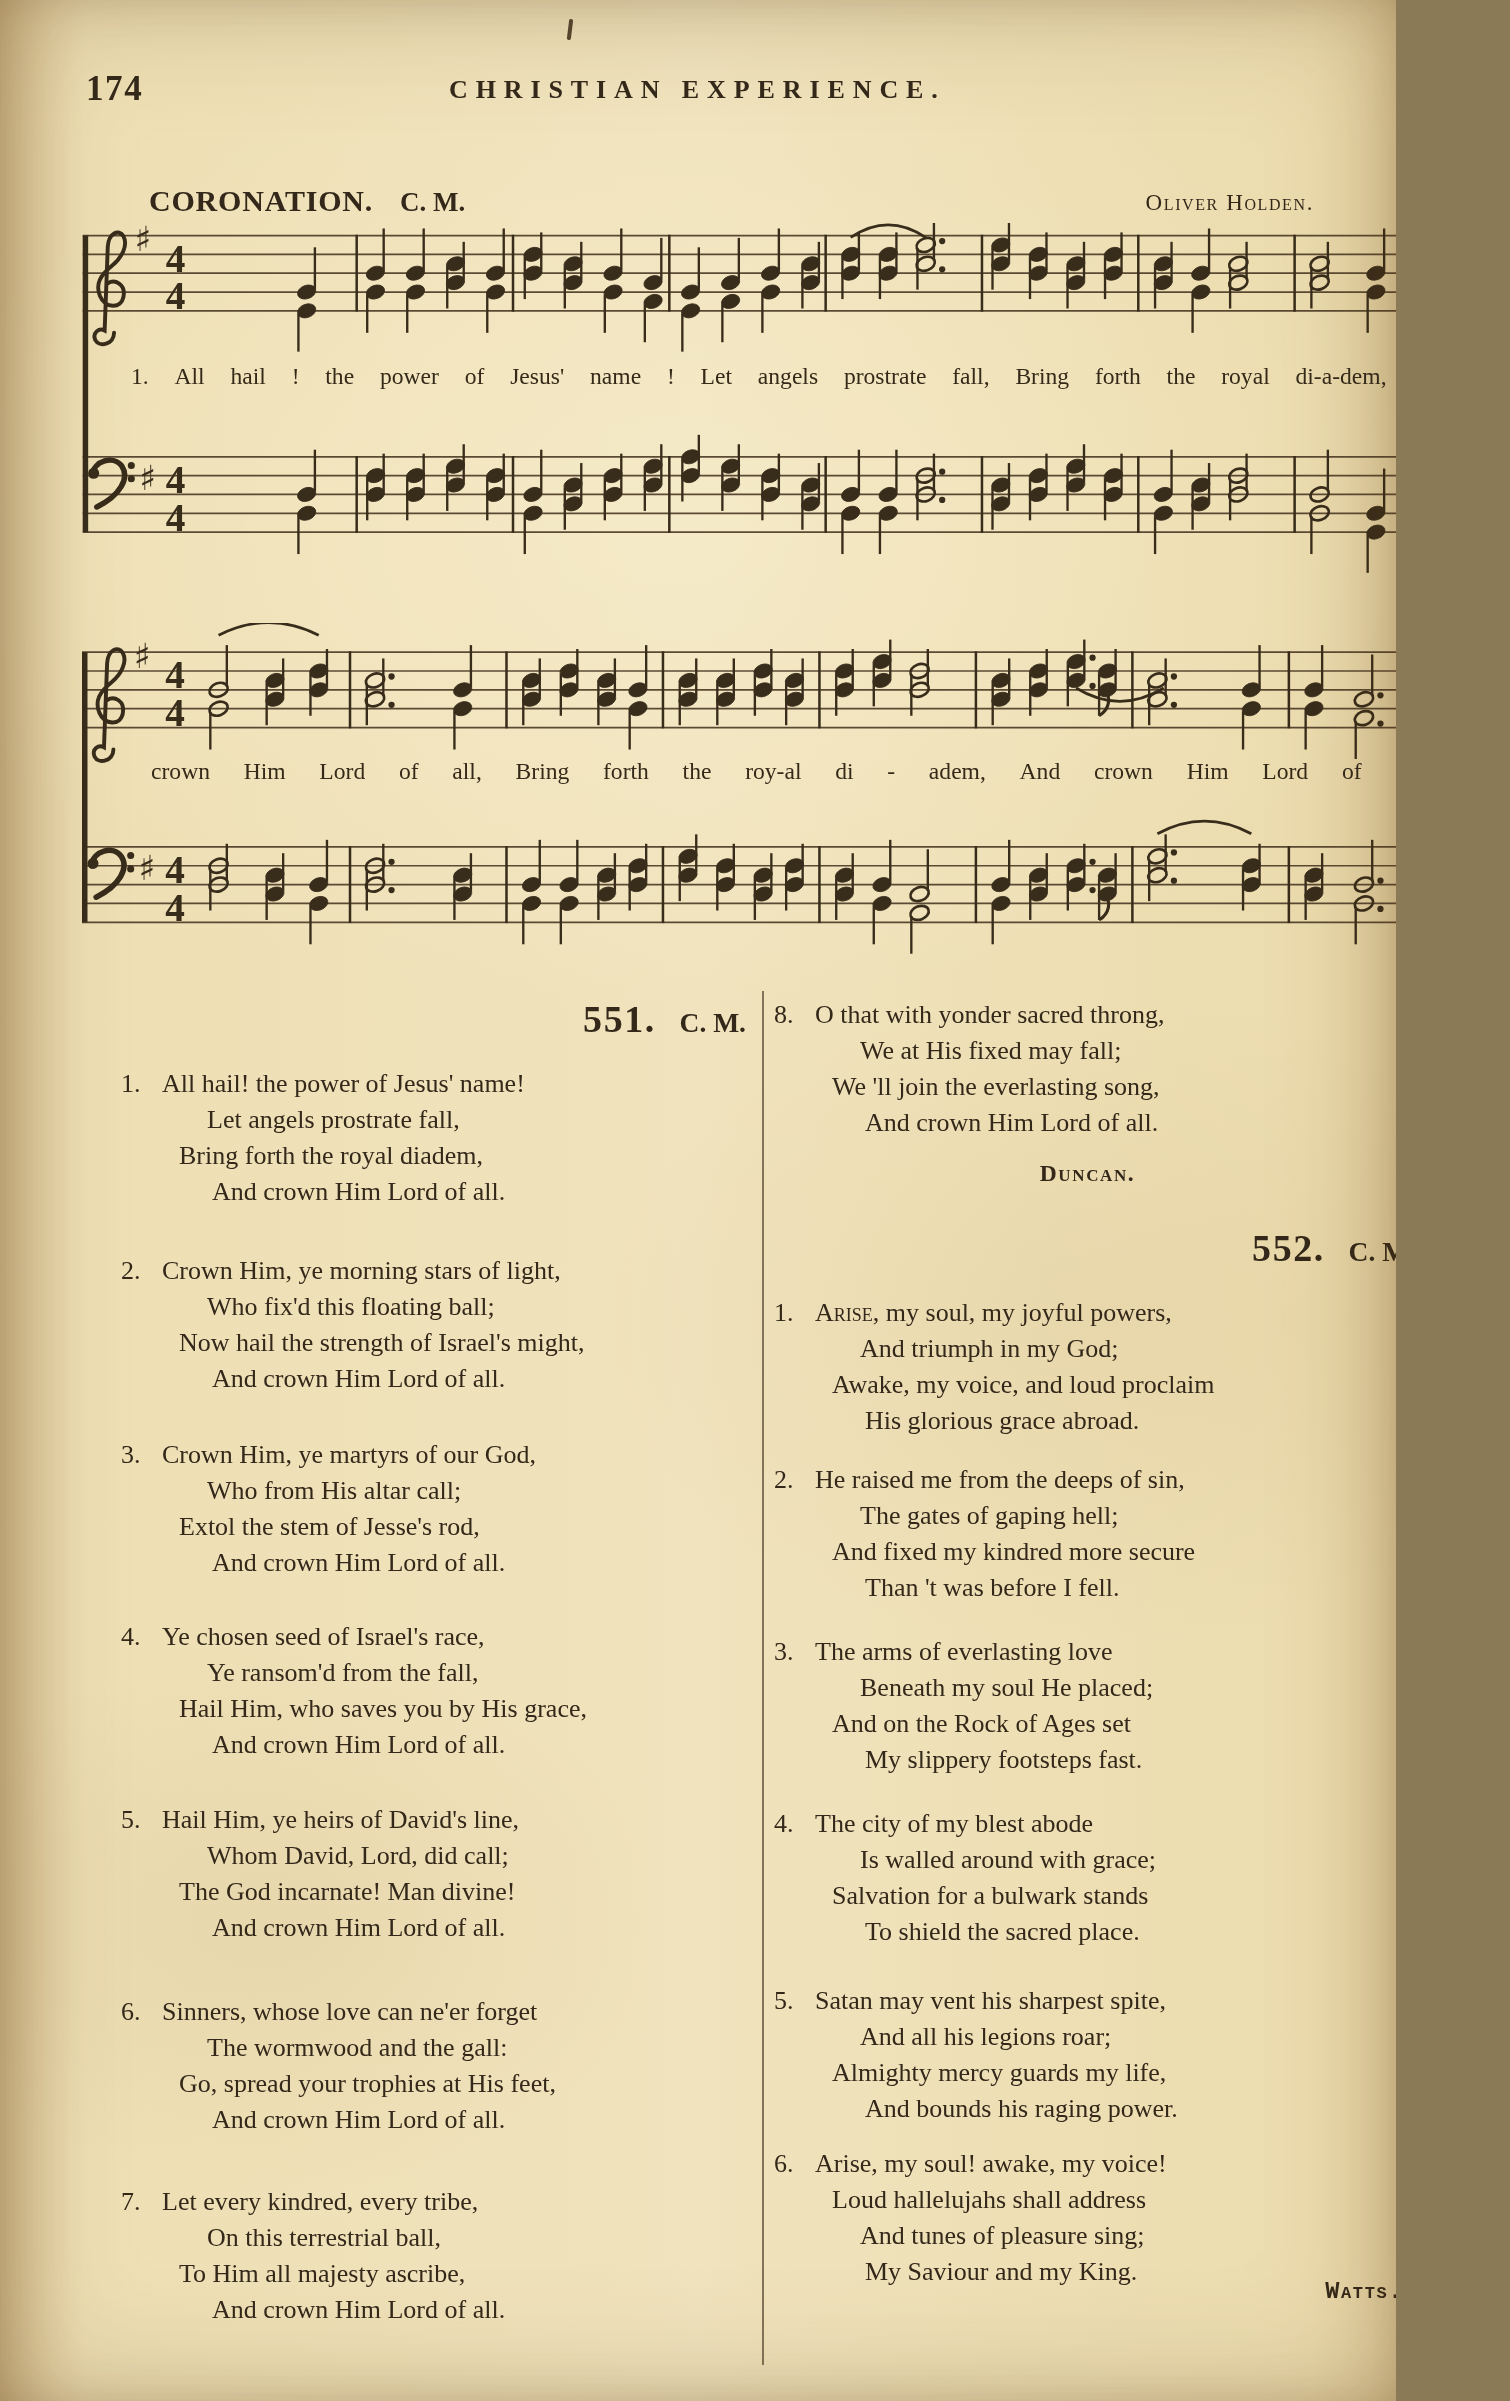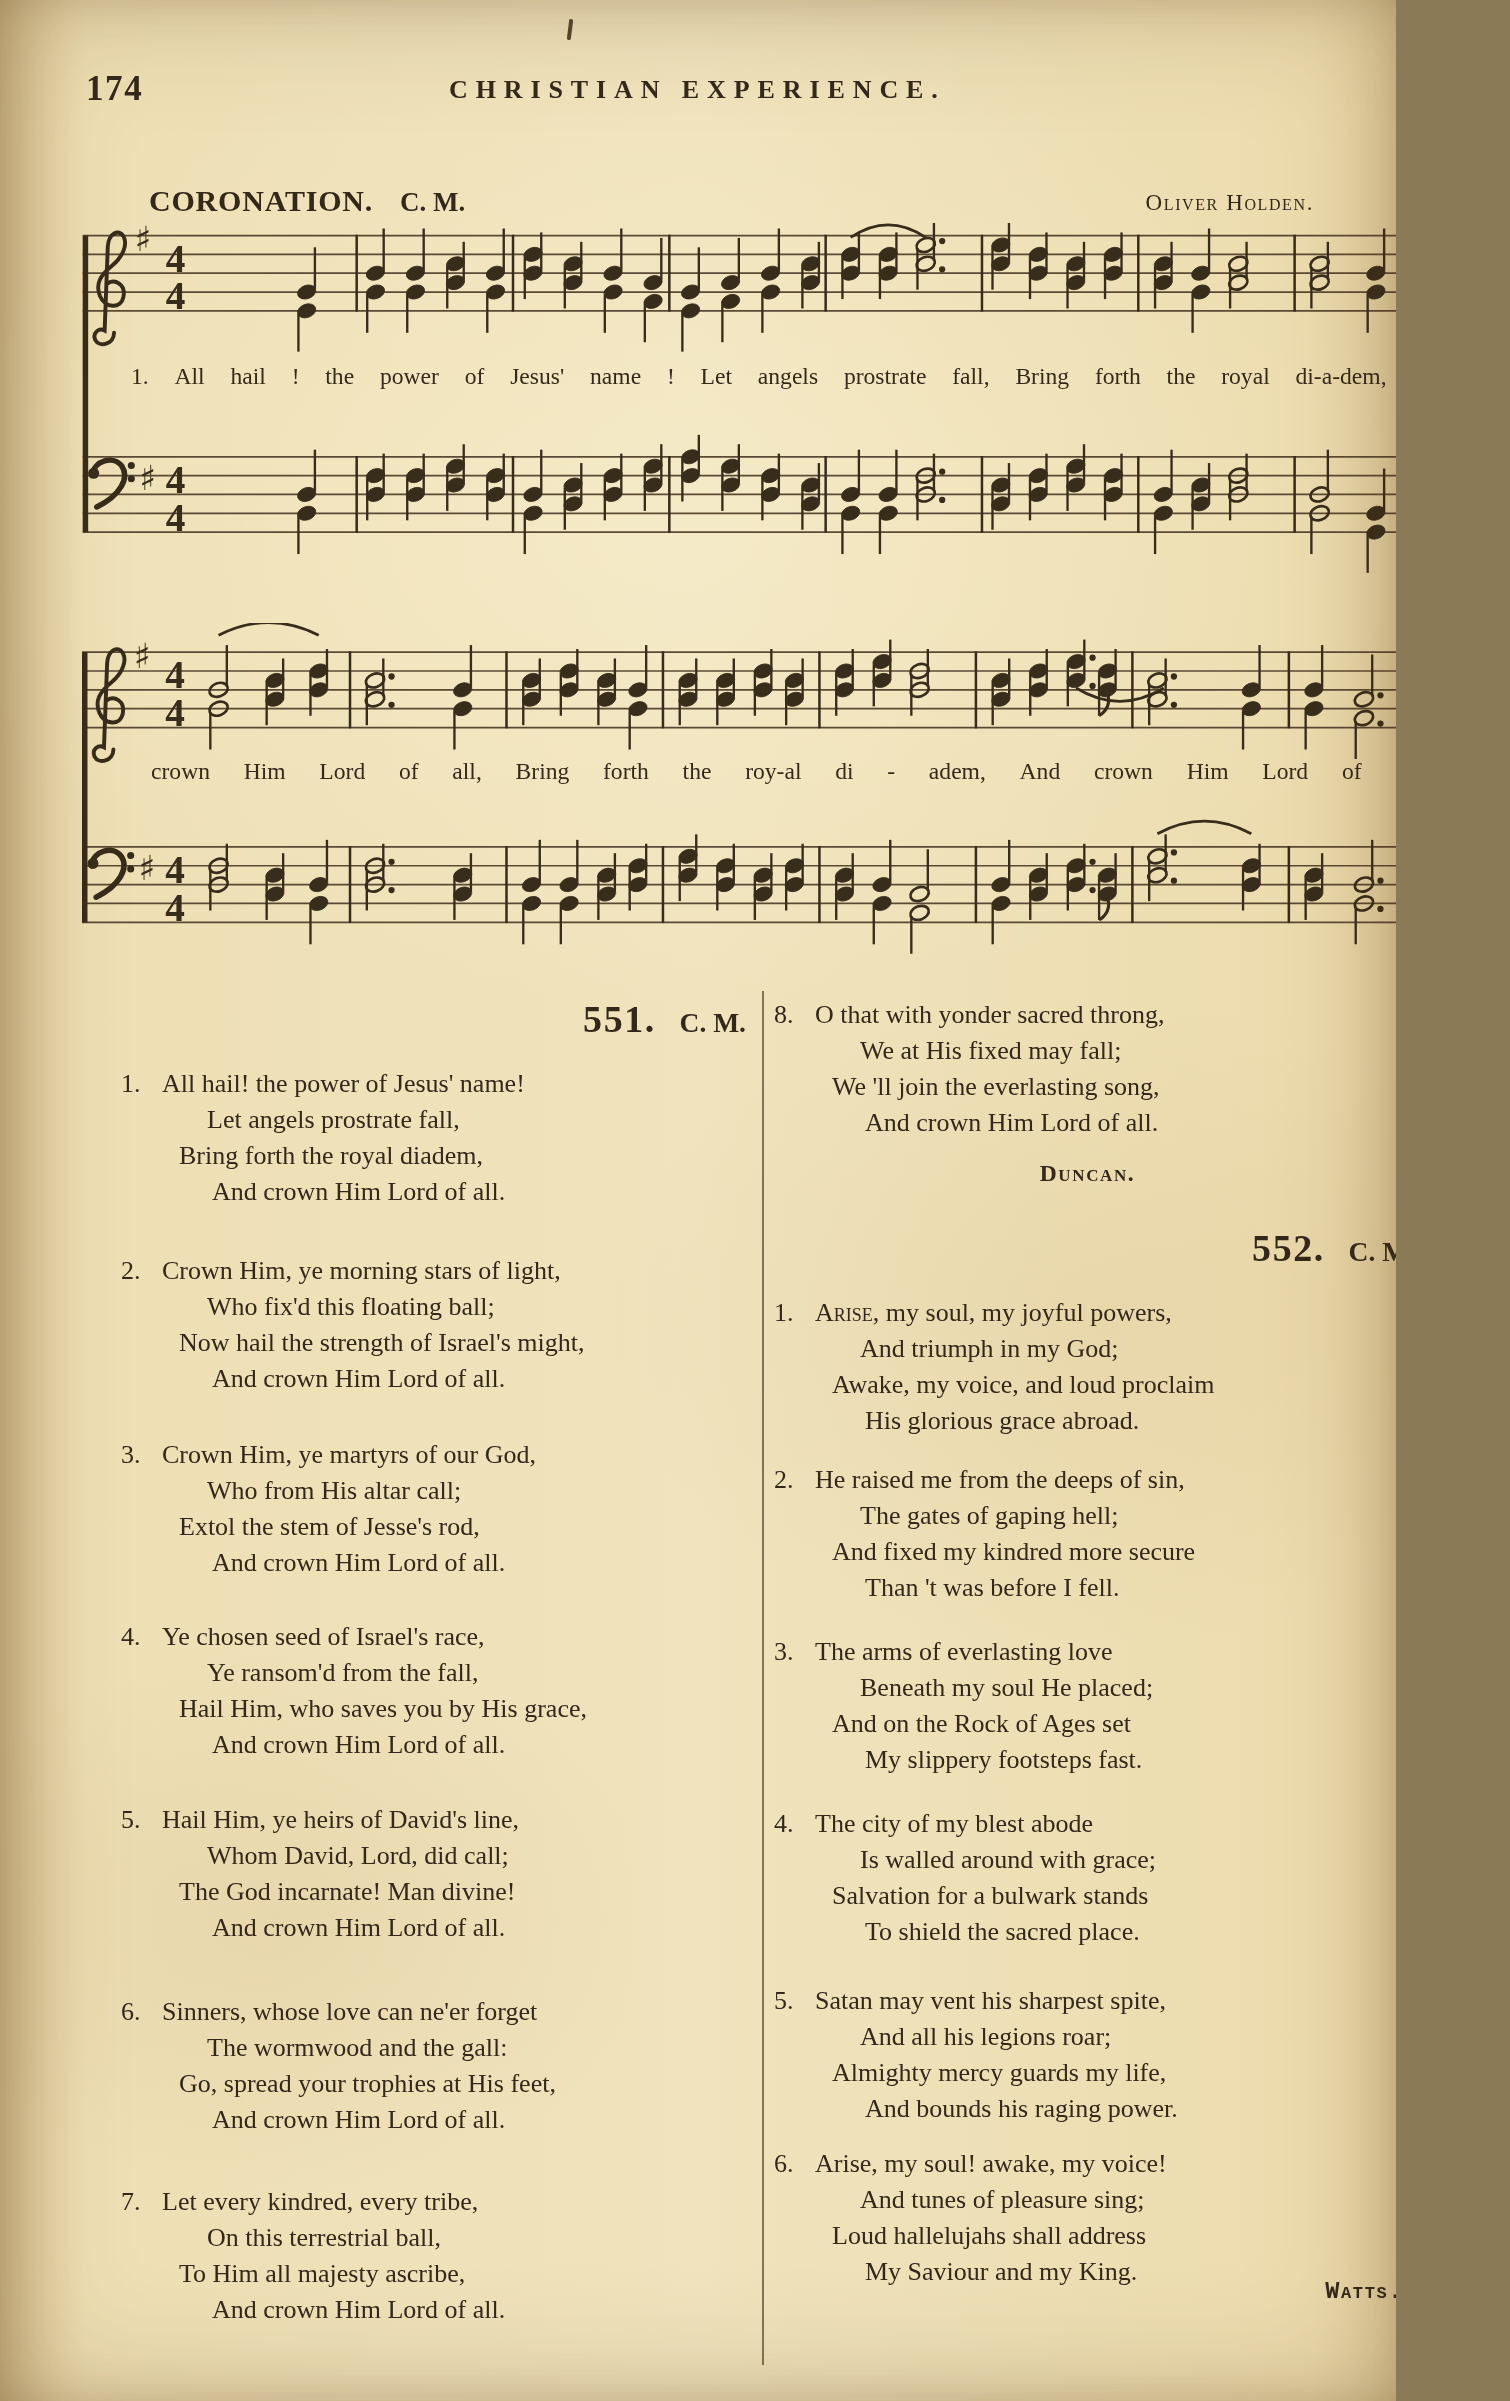--- a/index.html
+++ b/index.html
@@ -685,19 +685,19 @@
         <div class="vline ind3">To shield the sacred place.</div>
       </div>
       <div class="verse" style="top: 1983px;">
         <div class="vline ind0"><span class="vnum">5.</span>Satan may vent his sharpest spite,</div>
         <div class="vline ind1">And all his legions roar;</div>
         <div class="vline ind2">Almighty mercy guards my life,</div>
         <div class="vline ind3">And bounds his raging power.</div>
       </div>
       <div class="verse" style="top: 2146px;">
         <div class="vline ind0"><span class="vnum">6.</span>Arise, my soul! awake, my voice!</div>
+        <div class="vline ind2">Loud hallelujahs shall address</div>
         <div class="vline ind1">And tunes of pleasure sing;</div>
-        <div class="vline ind2">Loud hallelujahs shall address</div>
         <div class="vline ind3">My Saviour and my King.</div>
       </div>
     </div>
 </div>
 
 
 </body></html>

